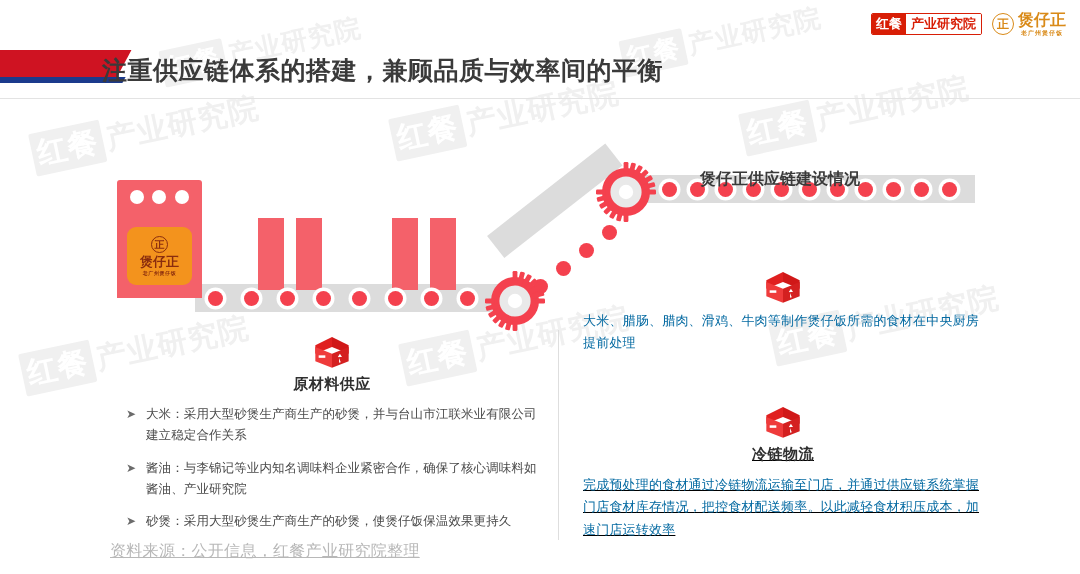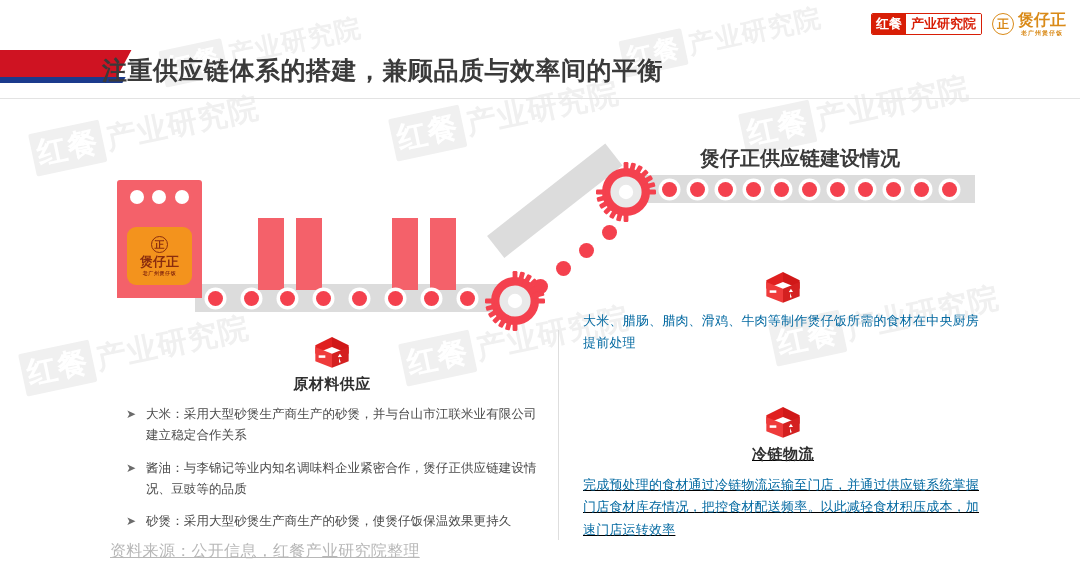--- a/index.html
+++ b/index.html
@@ -188,24 +188,25 @@
     width: 15px; height: 15px;
     border-radius: 50%;
     background: #f4414e;
     box-shadow: 0 0 0 3.5px #ffffff;
     z-index: 4;
   }
   .gear { position: absolute; z-index: 5; }
 
   .sec-title {
     position: absolute;
-    font-size: 20px; font-weight: 700;
+    font-size: 16px; font-weight: 700;
     color: #3a3a3a;
     z-index: 4;
     white-space: nowrap;
+    margin-top: 24px;
   }
 
   
   .divider {
     position: absolute;
     left: 558px; top: 330px;
     width: 1px; height: 210px;
     background: #dedede;
     z-index: 2;
   }
@@ -396,21 +397,21 @@
         <path d="M44 12 L24 2 L24 14 L44 22 Z" fill="#d01818"></path>
         <path d="M4 14 L24 22 L24 39 L4 31 Z" fill="#ef3b3b"></path>
         <path d="M44 14 L24 22 L24 39 L44 31 Z" fill="#d42020"></path>
         <rect x="8" y="24" width="8" height="3" fill="#ffffff"></rect>
         <path d="M32 22 l4 0 l-2.5 -4 l-2.5 4 l1.5 0 l0 7 l2 -0.8 z" fill="#ffffff" transform="translate(0,4)"></path>
       </svg>
     </div>
     <div class="blk-head">原材料供应</div>
     <ul class="bullets">
       <li><span class="arrow">➤</span><span>大米：采用大型砂煲生产商生产的砂煲，并与台山市江联米业有限公司建立稳定合作关系</span></li>
-      <li><span class="arrow">➤</span><span>酱油：与李锦记等业内知名调味料企业紧密合作，煲仔正供应链建设情况、豆豉等的品质</span></li>
+      <li><span class="arrow">➤</span><span>酱油：与李锦记等业内知名调味料企业紧密合作，确保了核心调味料如酱油、产业研究院</span></li>
       <li><span class="arrow">➤</span><span>砂煲：采用大型砂煲生产商生产的砂煲，使煲仔饭保温效果更持久</span></li>
     </ul>
   </div>
 
   <div class="block" style="left:583px; top:270px; width:400px;">
     <div class="blk-icon">
       <svg width="40" height="34" viewBox="0 0 48 40">
         <path d="M4 12 L24 2 L24 14 L4 22 Z" fill="#e02020"></path>
         <path d="M44 12 L24 2 L24 14 L44 22 Z" fill="#d01818"></path>
         <path d="M4 14 L24 22 L24 39 L4 31 Z" fill="#ef3b3b"></path>

